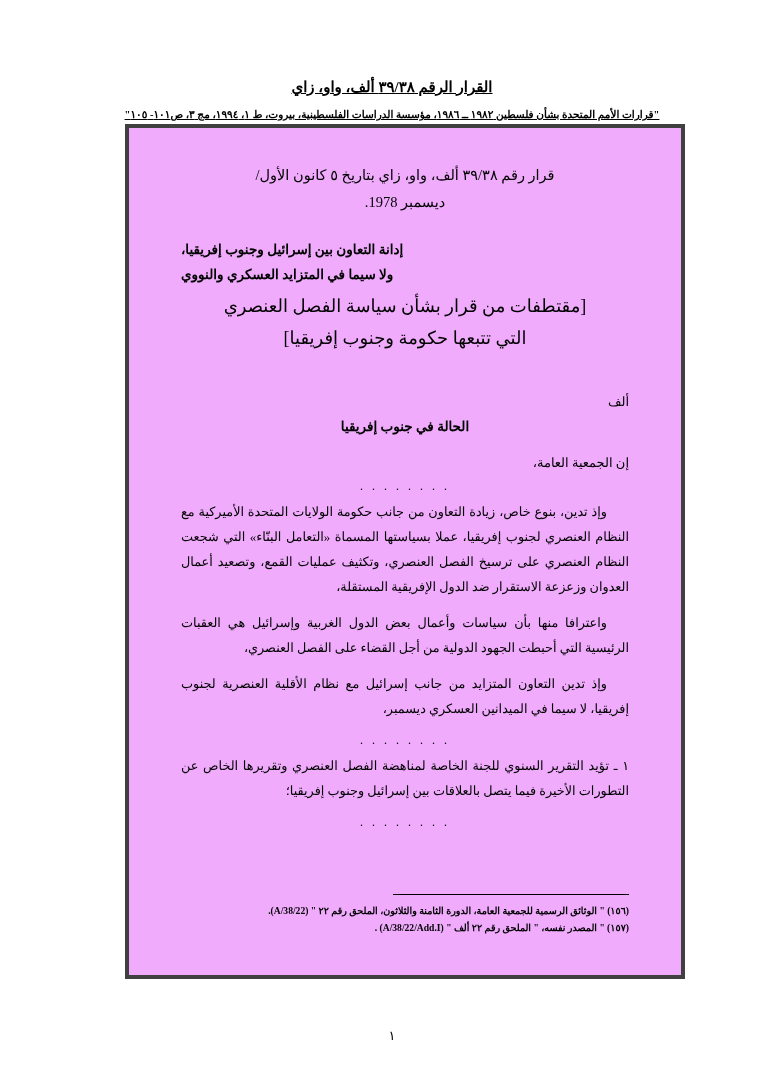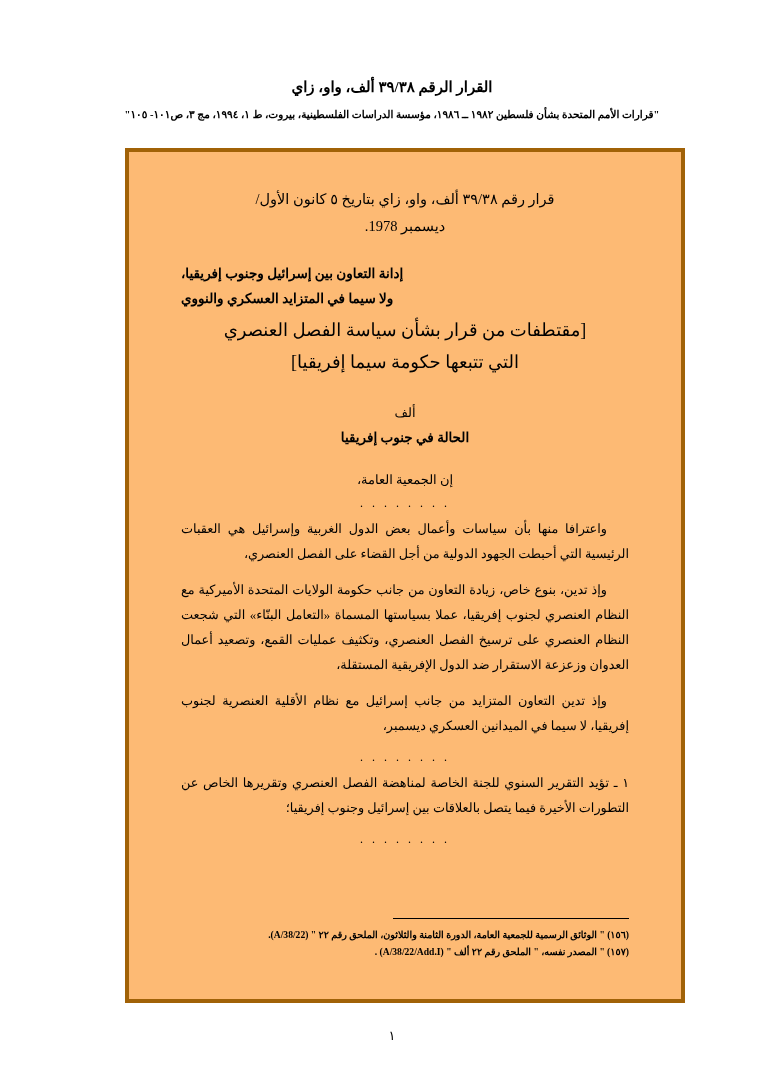--- a/index.html
+++ b/index.html
@@ -14,20 +14,21 @@
     color: #000000;
     position: relative;
     overflow: hidden;
   }
   .page {
     position: relative;
     width: 732px;
     height: 1078px;
     box-sizing: border-box;
     padding: 5px;
+    text-decoration: underline;
   }
   
   .doc-header {
     text-align: center;
     padding-top: 72px;
   }
   .doc-title {
     font-size: 15px;
     font-weight: bold;
     letter-spacing: 0.2px;
@@ -35,27 +36,27 @@
   }
   .doc-source {
     font-size: 10.5px;
     font-weight: bold;
     margin-top: 10px;
     line-height: 1.4;
   }
   
   .frame {
     position: absolute;
-    top: 148px;
+    top: 124px;
     left: 99px;
     width: 560px;
     height: 855px;
-    border: 4px solid #a16207;
+    border: 4px solid #404040;
     box-sizing: border-box;
-    background: #fdba74;
+    background: #f0abfc;
   }
   .frame-inner {
     position: absolute;
     top: 0; left: 0; right: 0; bottom: 0;
     padding: 34px 52px 10px 52px;
     box-sizing: border-box;
   }
   .res-head {
     font-size: 14.5px;
     line-height: 1.85;
@@ -73,34 +74,33 @@
   .res-subject .b { font-weight: bold; display: block; }
   .res-bracket {
     text-align: center;
     font-size: 18px;
     line-height: 1.8;
     margin-top: 2px;
   }
   .res-bracket span { display: block; }
 
   .sec-letter {
-    text-align: center;
     font-size: 13px;
-    margin-top: 27px;
+    margin-top: 40px;
   }
   .sec-heading {
     text-align: center;
     font-size: 13.5px;
     font-weight: bold;
     margin-top: 8px;
   }
   .sec-actor {
-    text-align: center;
+    text-align: right;
     font-size: 13px;
-    margin-top: 26px;
+    margin-top: 20px;
   }
   .dots {
     text-align: center;
     font-size: 12px;
     letter-spacing: 3px;
     margin: 8px 0 6px 0;
     direction: ltr;
   }
   p.body {
     font-size: 12.8px;
@@ -158,31 +158,31 @@
         <span class="line2">ديسمبر 1978.</span>
       </div>
 
       <div class="res-subject">
         <span class="b">إدانة التعاون بين إسرائيل وجنوب إفريقيا،</span>
         <span class="b">ولا سيما في المتزايد العسكري والنووي</span>
       </div>
 
       <div class="res-bracket">
         <span>[مقتطفات من قرار بشأن سياسة الفصل العنصري</span>
-        <span>التي تتبعها حكومة سيما إفريقيا]</span>
+        <span>التي تتبعها حكومة وجنوب إفريقيا]</span>
       </div>
 
       <div class="sec-letter">ألف</div>
       <div class="sec-heading">الحالة في جنوب إفريقيا</div>
       <div class="sec-actor">إن الجمعية العامة،</div>
 
       <div class="dots">. . . . . . . .</div>
 
+      <p class="body">وإذ تدين، بنوع خاص، زيادة التعاون من جانب حكومة الولايات المتحدة الأميركية مع النظام العنصري لجنوب إفريقيا، عملا بسياستها المسماة «التعامل البنّاء» التي شجعت النظام العنصري على ترسيخ الفصل العنصري، وتكثيف عمليات القمع، وتصعيد أعمال العدوان وزعزعة الاستقرار ضد الدول الإفريقية المستقلة،</p>
       <p class="body">واعترافا منها بأن سياسات وأعمال بعض الدول الغربية وإسرائيل هي العقبات الرئيسية التي أحبطت الجهود الدولية من أجل القضاء على الفصل العنصري،</p>
-      <p class="body">وإذ تدين، بنوع خاص، زيادة التعاون من جانب حكومة الولايات المتحدة الأميركية مع النظام العنصري لجنوب إفريقيا، عملا بسياستها المسماة «التعامل البنّاء» التي شجعت النظام العنصري على ترسيخ الفصل العنصري، وتكثيف عمليات القمع، وتصعيد أعمال العدوان وزعزعة الاستقرار ضد الدول الإفريقية المستقلة،</p>
       <p class="body">وإذ تدين التعاون المتزايد من جانب إسرائيل مع نظام الأقلية العنصرية لجنوب إفريقيا، لا سيما في الميدانين العسكري ديسمبر،</p>
 
       <div class="dots">. . . . . . . .</div>
 
       <p class="body noindent">١ ـ تؤيد التقرير السنوي للجنة الخاصة لمناهضة الفصل العنصري وتقريرها الخاص عن التطورات الأخيرة فيما يتصل بالعلاقات بين إسرائيل وجنوب إفريقيا؛</p>
 
       <div class="dots">. . . . . . . .</div>
 
       <div class="footnotes">
         <div class="fn-rule"></div>

